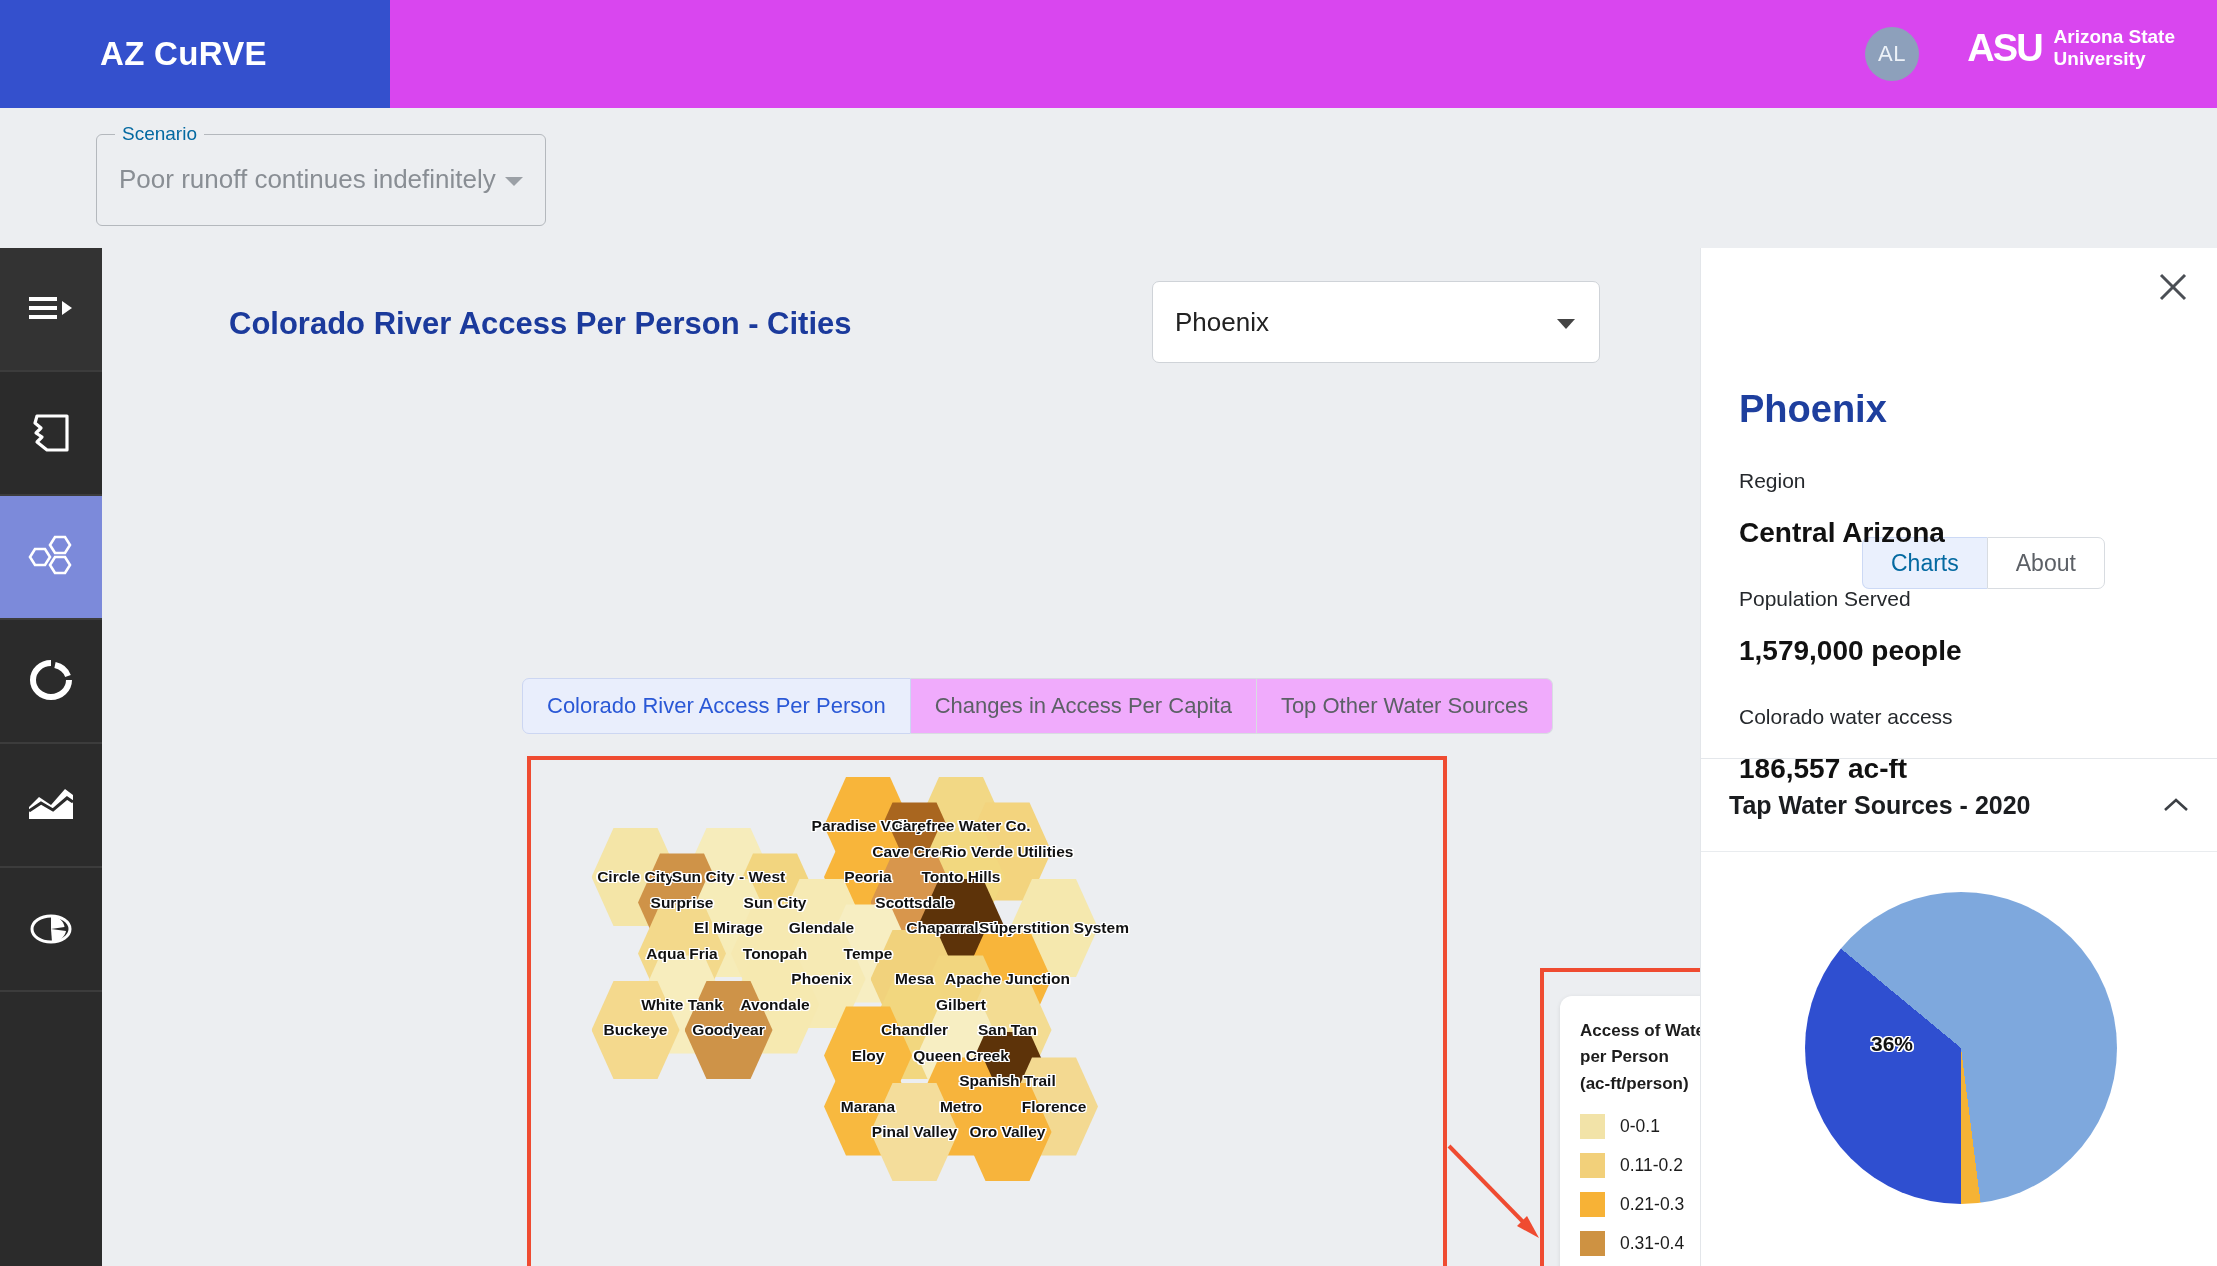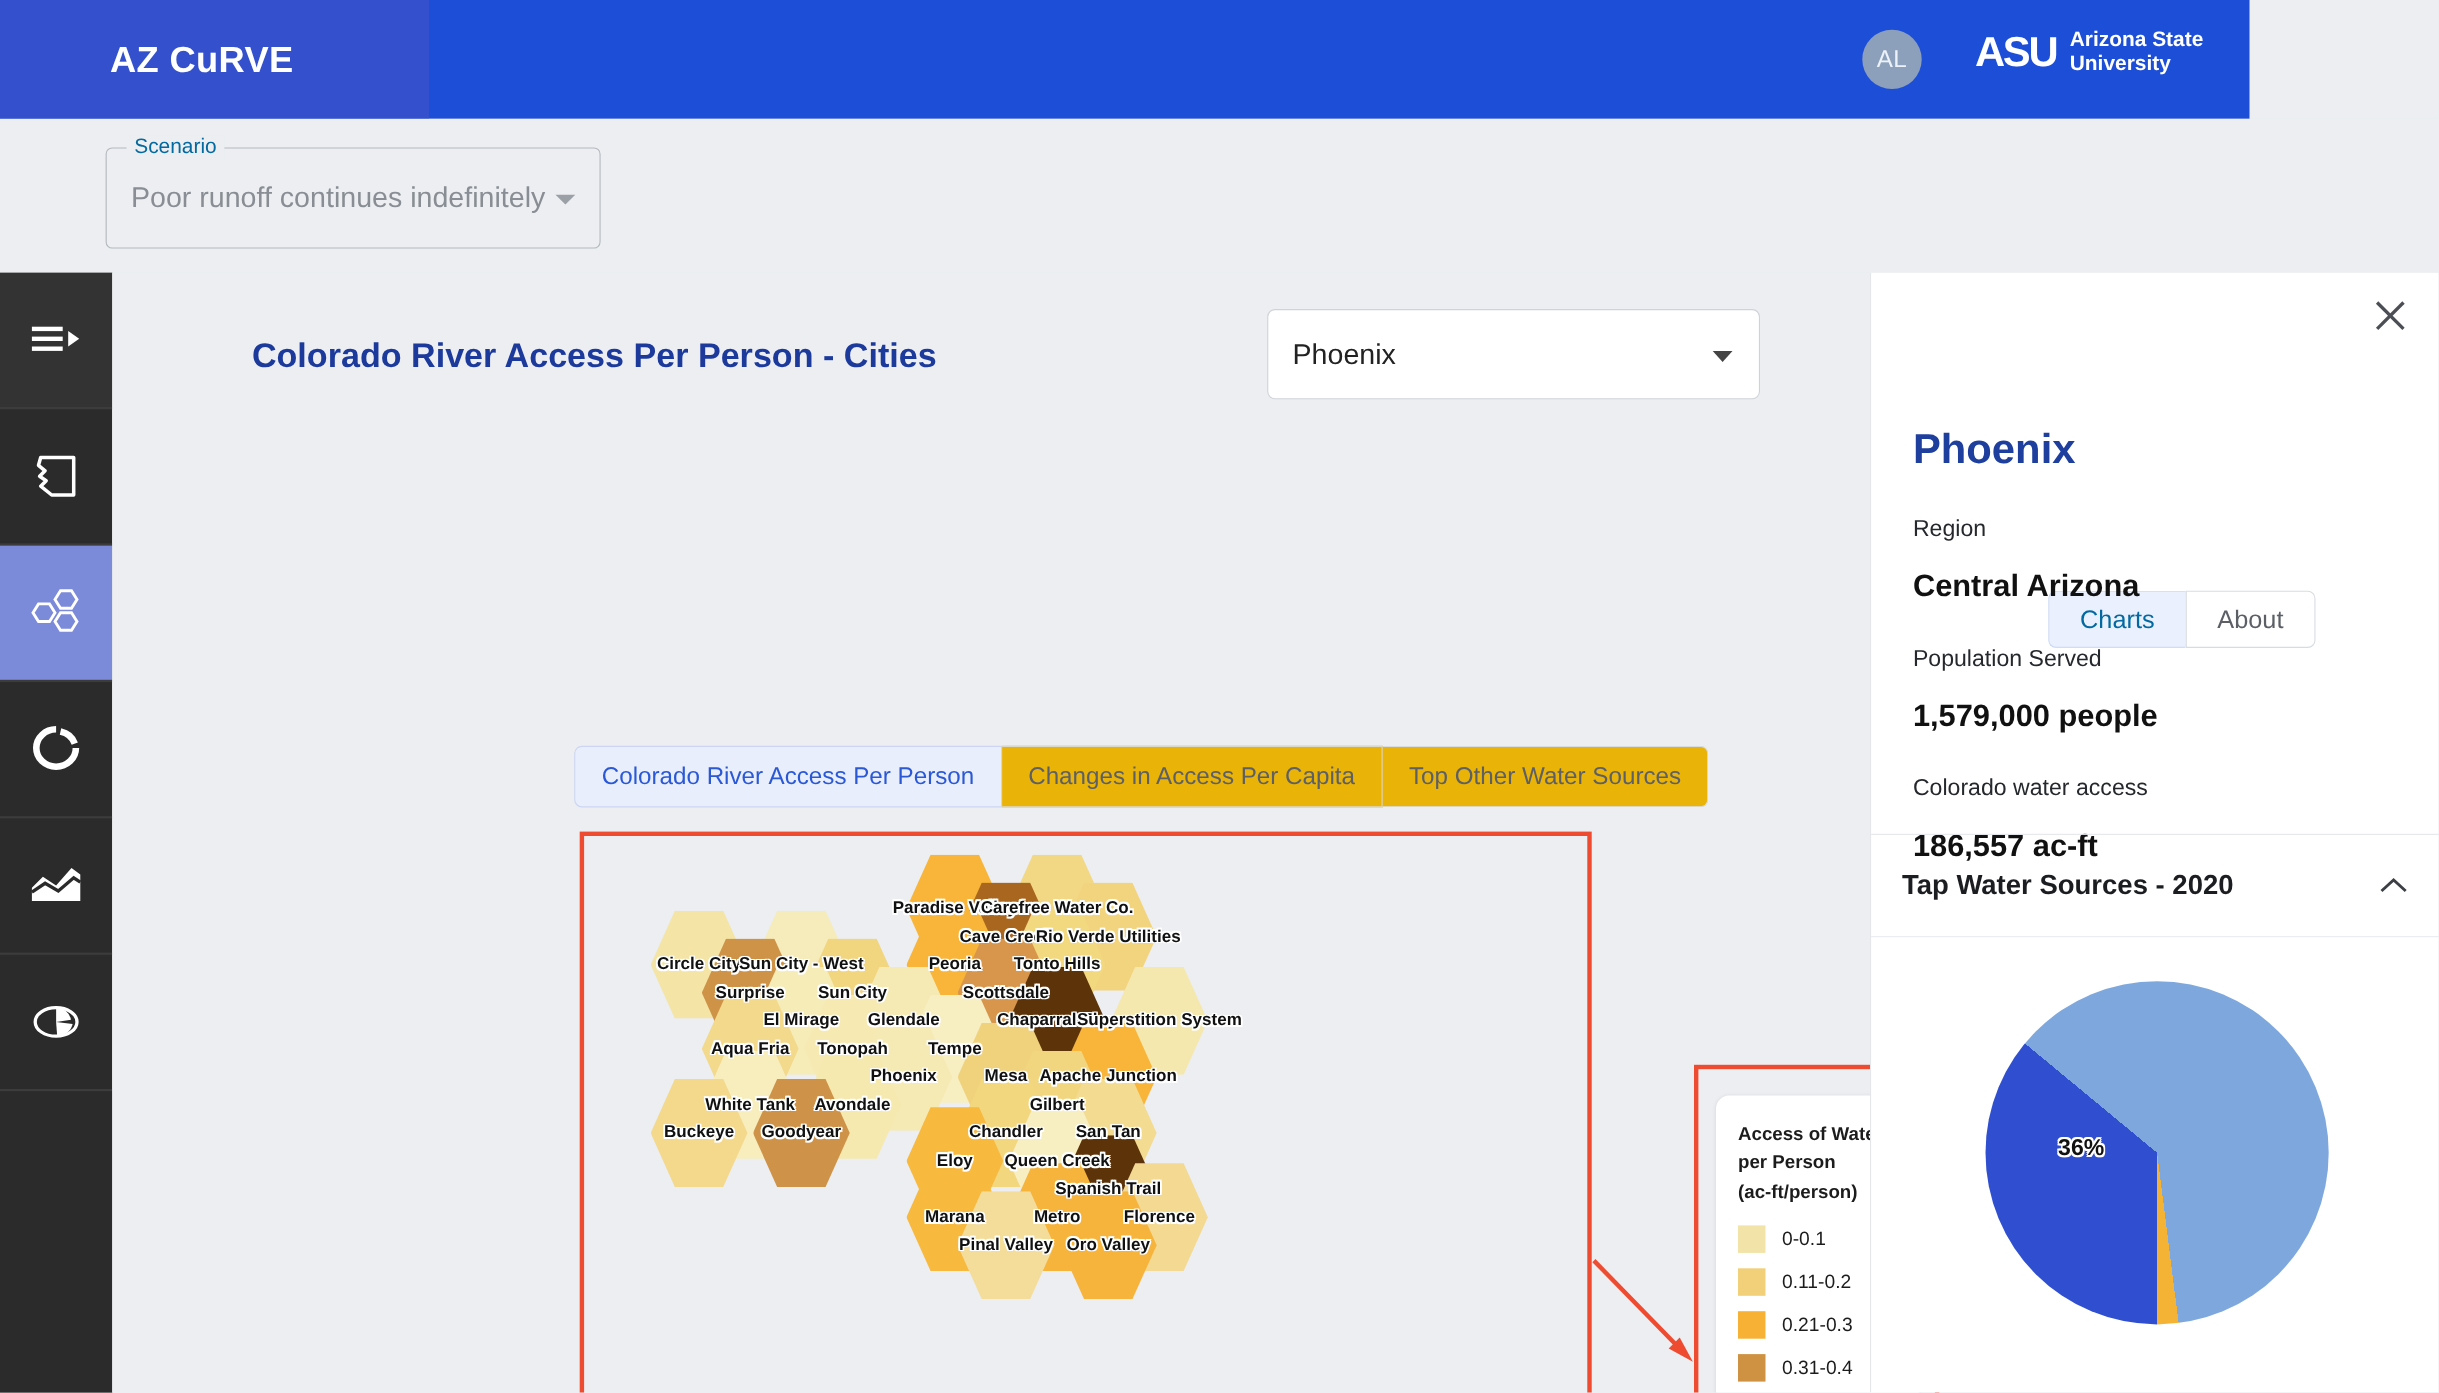--- a/index.html
+++ b/index.html
@@ -5,21 +5,21 @@
   * { box-sizing: border-box; margin: 0; padding: 0; }
   html, body {
     width: 2217px; height: 1266px;
     font-family: "Liberation Sans", sans-serif;
     background: #eceef1;
     overflow: hidden;
   }
   #app { position: relative; width: 2217px; height: 1266px; }
 
   
-  .topbar { position: absolute; left: 0; top: 0; width: 2045px; height: 108px; background: #1d4ed8; }
+  .topbar { position: absolute; left: 0; top: 0; width: 2217px; height: 108px; background: #d946ef; }
   .brand-block {
     position: absolute; left: 0; top: 0; width: 390px; height: 108px;
     background: #3450cd; display: flex; align-items: center;
   }
   .brand-text { color: #fff; font-size: 33px; font-weight: bold; margin-left: 100px; letter-spacing: .3px; }
   .avatar {
     position: absolute; right: 298px; top: 27px; width: 54px; height: 54px; border-radius: 50%;
     background: #8da0bb; color: #edf2f8; font-size: 22px; display: flex; align-items: center;
     justify-content: center; letter-spacing: .5px;
   }
@@ -63,21 +63,21 @@
   }
   .city-select-value { position: absolute; left: 22px; top: 25px; font-size: 26px; color: #222; }
   .city-select-caret {
     position: absolute; right: 24px; top: 37px; width: 0; height: 0;
     border-left: 9px solid transparent; border-right: 9px solid transparent; border-top: 10px solid #444;
   }
 
   .tabs { position: absolute; left: 420px; top: 430px; display: flex; }
   .tab {
     height: 56px; padding: 0 24px; display: flex; align-items: center; justify-content: center;
-    font-size: 22px; color: #5c6066; background: #eab308; border: 1px solid #d8dce1;
+    font-size: 22px; color: #5c6066; background: #f0abfc; border: 1px solid #d8dce1;
     border-left: none; white-space: nowrap;
   }
   .tab:first-child { border-left: 1px solid #ccd6f2; border-radius: 7px 0 0 7px; }
   .tab:last-child { border-radius: 0 7px 7px 0; }
   .tab.active { background: #e9eefc; color: #2a58d6; border-color: #ccd6f2; }
 
   
   .red-box-map { position: absolute; left: 425px; top: 508px; width: 920px; height: 660px; border: 4px solid #ef4b31; }
   .red-box-legend { position: absolute; left: 1438px; top: 720px; width: 223px; height: 400px; border: 4px solid #ef4b31; }
   .red-arrow { position: absolute; left: 1345px; top: 890px; width: 100px; height: 110px; pointer-events: none; }

